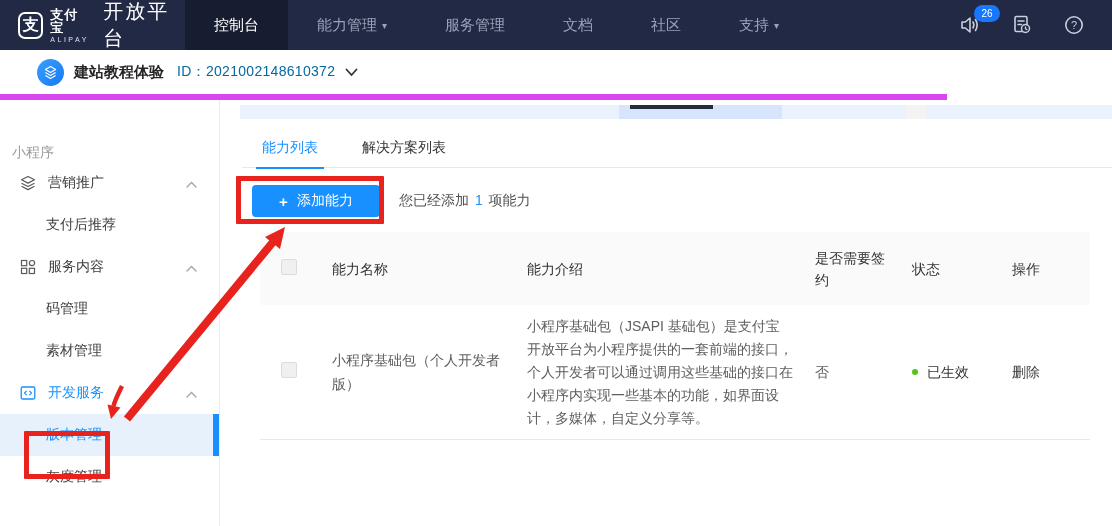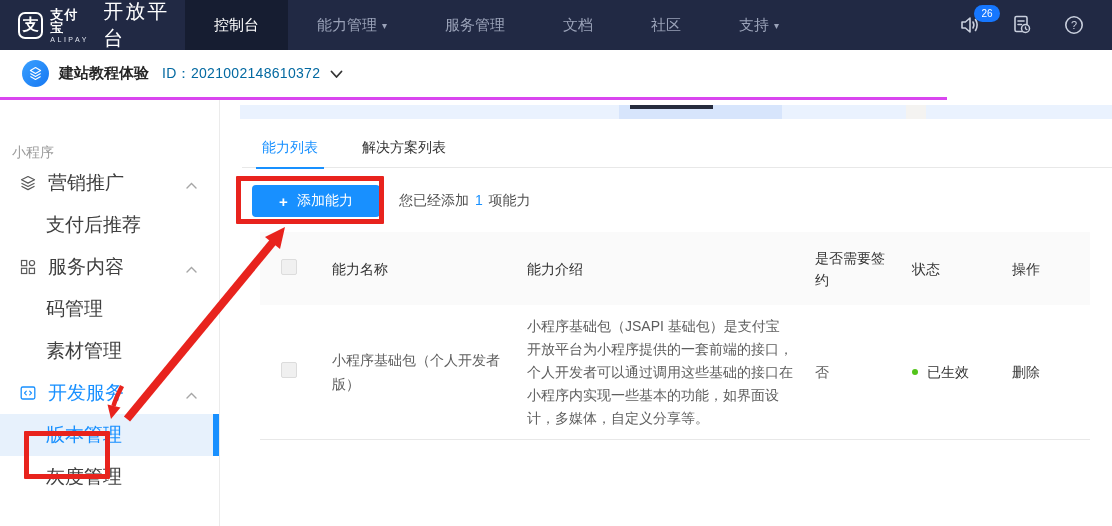--- a/index.html
+++ b/index.html
@@ -16,30 +16,30 @@
   .platform-title { font-size:20px; margin-left:14px; letter-spacing:2px; font-weight:400; }
   .nav-items { display:flex; align-items:stretch;text-align:center; }
   .nav-item { display:flex; align-items:center; padding:0 29px; font-size:15px; color:#9aa2b8; cursor:pointer; }
   .nav-item.active { background:#161d31; color:#fff; }
   .nav-caret { font-size:10px; margin-left:5px; color:#9aa2b8; }
   .nav-right { position:absolute; right:26px; top:0; height:50px; display:flex; align-items:center; gap:28px; }
   .nav-ico { position:relative; width:24px; height:24px; display:flex; align-items:center; justify-content:center; cursor:pointer; }
   .badge { position:absolute; left:16px; top:-8px; min-width:26px; height:17px; background:#1677ff; border-radius:9px; color:#fff; font-size:10px; display:flex; align-items:center; justify-content:center; padding:5px 5px; }
 
   
-  .appbar { position:absolute; left:0; top:50px; width:947px; height:50px; background:#fff; border-bottom:3px solid #d946ef; display:flex; align-items:center; padding-left:22px; }
+  .appbar { position:absolute; left:0; top:50px; width:947px; height:50px; background:#fff; border-bottom:6px solid #d946ef; display:flex; align-items:center; padding-left:37px; }
   .app-avatar { width:27px; height:27px; border-radius:50%; background:linear-gradient(135deg,#3aa0ff,#1678f2); display:flex; align-items:center; justify-content:center; }
   .app-name { margin-left:10px; font-size:15px; font-weight:bold; color:#262626; }
   .app-id { margin-left:13px; font-size:14px; color:#0369a1; letter-spacing:.3px; }
   .app-caret { margin-left:10px; }
 
   
   .sidebar { position:absolute; left:0; top:100px; width:220px; height:426px; background:#fff; border-right:1px solid #ebebeb; }
   .side-section { padding-left:12px; margin-top:42px; font-size:14px; color:#9b9b9b; height:20px; line-height:20px; }
-  .side-row { position:relative; height:42px; display:flex; align-items:center; padding-left:20px; font-size:19px; color:#404040; cursor:pointer; }
+  .side-row { position:relative; height:42px; display:flex; align-items:center; padding-left:20px; font-size:14px; color:#404040; cursor:pointer; }
   .side-row .ico { width:16px; height:16px; margin-right:12px; display:flex; align-items:center; justify-content:center; }
   .side-row .chev { position:absolute; right:22px; }
   .side-child { padding-left:46px; }
   .side-row.blue { color:#1890ff; }
   .side-row.active-row { background:#e7f1fc; color:#1890ff;font-family:Liberation Serif, serif; }
   .side-row.active-row::after { content:""; position:absolute; right:0; top:0; width:6px; height:42px; background:#1890ff; }
 
   
   .content { position:absolute; left:220px; top:100px; width:892px; height:426px; background:#fff; }
   .strip-light { position:absolute; left:20px; top:5px; width:872px; height:14px; background:#eaf2fe; }

